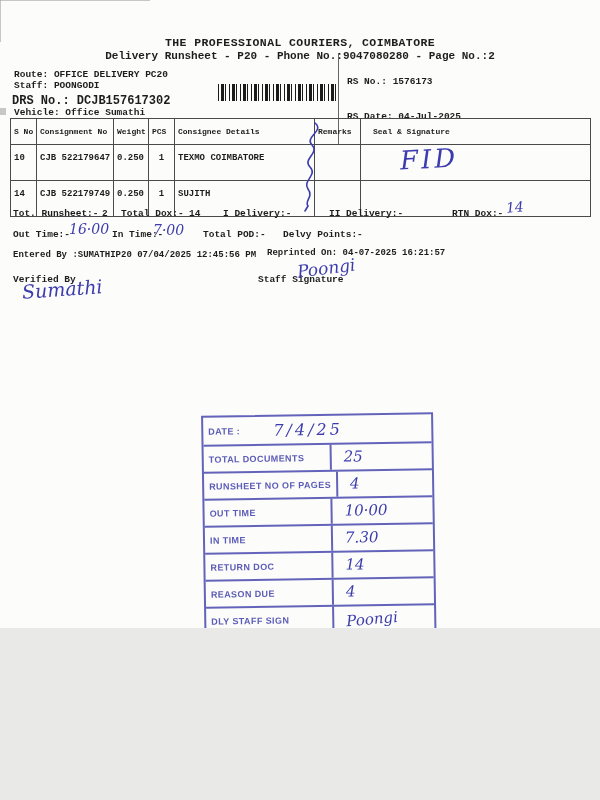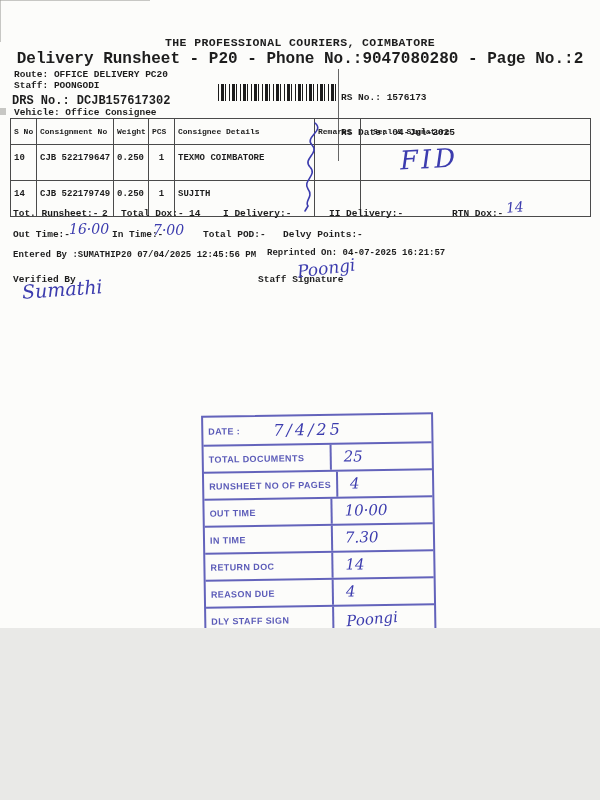--- a/index.html
+++ b/index.html
@@ -14,24 +14,24 @@
   .sm  { font-size:9px; }
 
   
   .hw {
     font-family:"DejaVu Serif",serif; font-style:italic;
     color:#3c3cae; font-weight:400; white-space:pre;
   }
 
   
   .company  { top:36px; left:0; width:100%; text-align:center; font-size:11.5px; font-weight:700; letter-spacing:.4px; }
-  .subtitle { top:50px; left:0; width:100%; text-align:center; font-size:16px; font-weight:700; }
+  .subtitle { top:50px; left:0; width:100%; text-align:center; font-size:11px; font-weight:700; }
 
   
-  .rs-block { left:338px; top:69px; border-left:1px solid #666; padding-left:2px; line-height:11.5px; }
+  .rs-block { left:338px; top:53px; border-left:1px solid #666; padding-left:8px; line-height:11.5px; }
   .barcode  {
     left:218px; top:84px; width:118px; height:17px;
     background:repeating-linear-gradient(90deg,
       #1b1b1b 0 1px, transparent 1px 3px,
       #1b1b1b 3px 6px, transparent 6px 7px,
       #1b1b1b 7px 8px, transparent 8px 11px);
   }
 
   
   .ctable { position:absolute; left:10px; top:118px; width:580px; border-collapse:collapse; table-layout:fixed; }
@@ -73,21 +73,21 @@
   <div class="abs pr" style="left:14px;top:80px"><span>Staff:</span> <span>POONGODI</span></div>
 
   <div class="abs pr rs-block">
     <div><span>RS No.:</span> <span>1576173</span></div>
     <div><span>RS Date:</span> <span>04-Jul-2025</span></div>
   </div>
 
   <div class="abs barcode"></div>
 
   <div class="abs pr" style="left:12px;top:94px;font-size:12px"><span>DRS No.:</span> <span>DCJB157617302</span></div>
-  <div class="abs pr" style="left:14px;top:107px"><span>Vehicle:</span> <span>Office Consignee</span></div>
+  <div class="abs pr" style="left:14px;top:107px"><span>Vehicle:</span> <span>Office Sumathi</span></div>
 
   <table class="ctable">
     <colgroup>
       <col style="width:26px">
         <col style="width:77px">
         <col style="width:35px">
         <col style="width:26px">
       <col style="width:140px">
         <col style="width:46px">
         <col style="width:230px">

